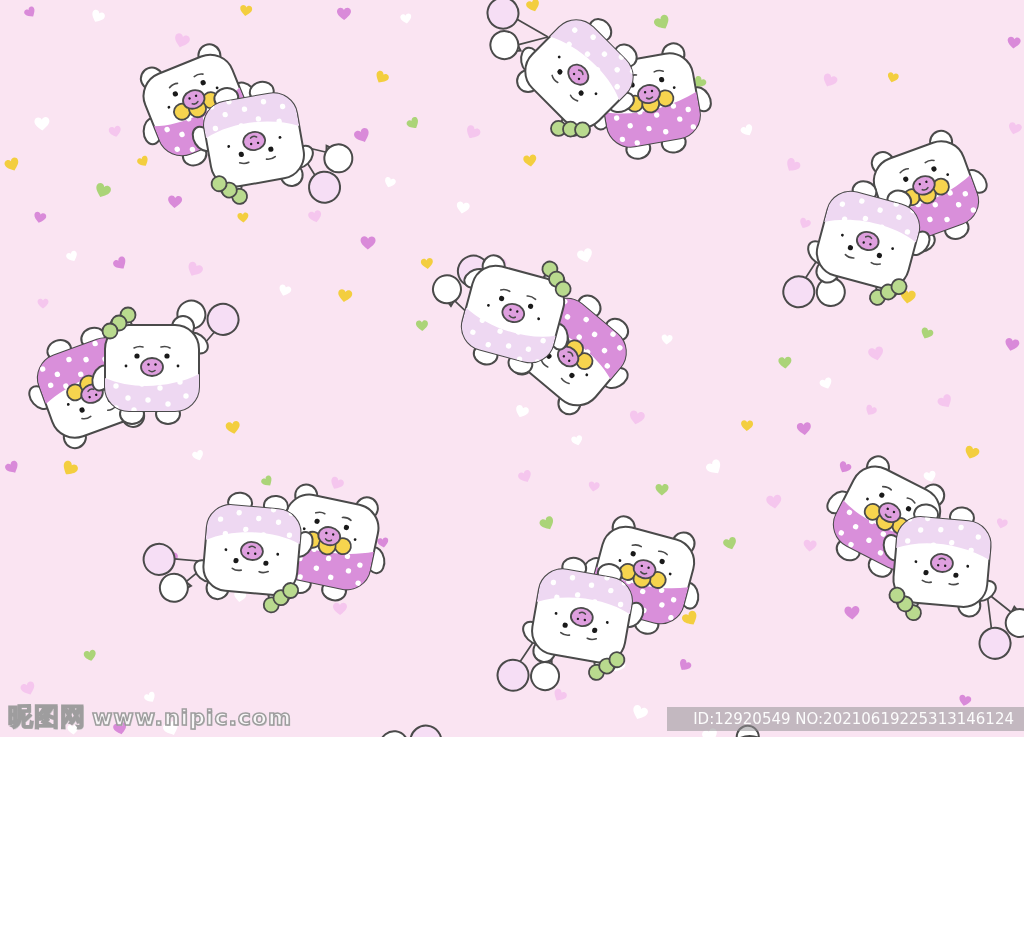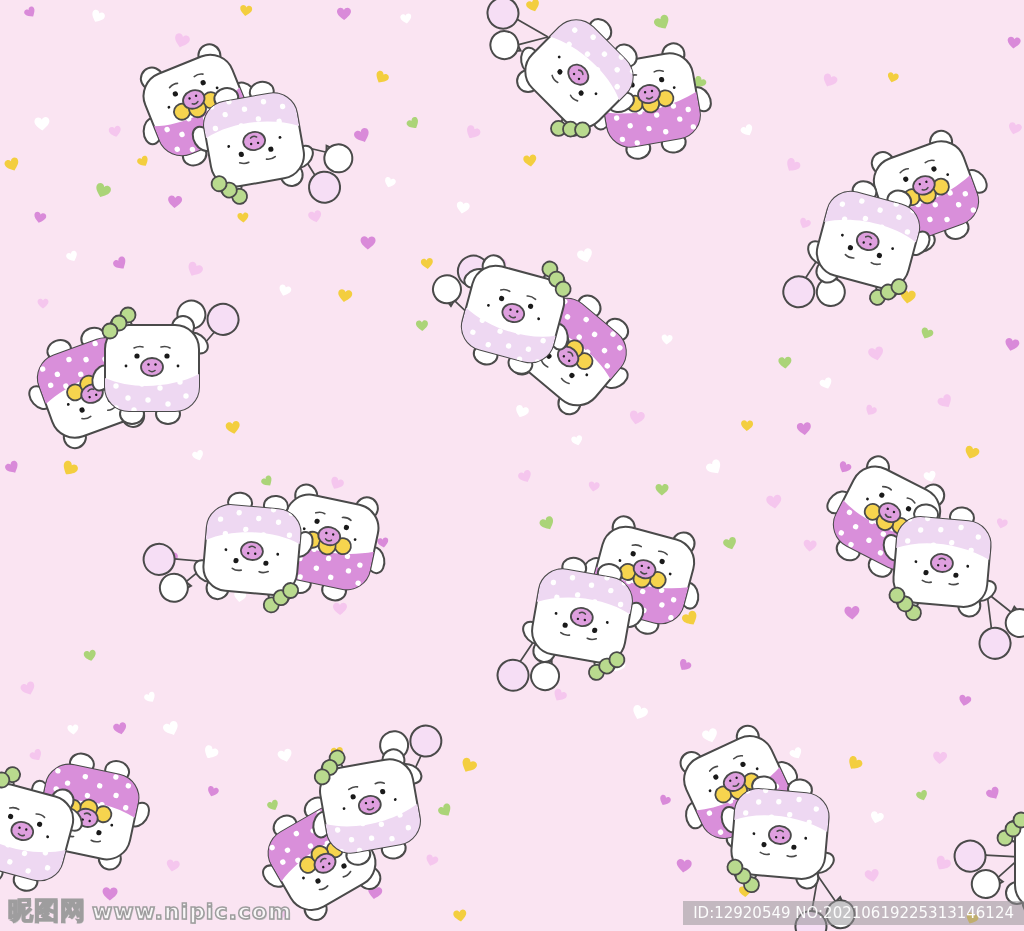--- a/index.html
+++ b/index.html
@@ -1,38 +1,38 @@
 <!DOCTYPE html>
 <html style="--outline: #4a4a4a; --band-purple: #d98fda; --band-pink: #eed8f2; --bow: #f6d44e; --bead: #b9da8e; --snout: #df9fdf; --balloon: #f6def5;"><head>
 <meta charset="utf-8">
 <style>
   html,body{margin:0;padding:0;}
   body{width:1024px;height:931px;overflow:hidden;font-family:"DejaVu Sans",sans-serif;}
-  .canvas{position:relative;width:1024px;height:931px;background:var(--bg,#fae4f2);overflow:hidden;}
+  .canvas{position:relative;width:1024px;height:737px;background:var(--bg,#fae4f2);overflow:hidden;}
   svg#pattern{position:absolute;left:0;top:0;}
   
   .ol{stroke:var(--outline,#4a4a4a);stroke-width:2;fill:#ffffff;}
   .ol-thin{stroke:var(--outline,#4a4a4a);stroke-width:1.6;fill:none;stroke-linecap:round;}
   .band-purple{fill:var(--band-purple,#d98fda);}
   .band-pink{fill:var(--band-pink,#eed8f2);}
   .dot{fill:#ffffff;}
   .bow{fill:var(--bow,#f6d44e);stroke:var(--outline,#4a4a4a);stroke-width:1.8;}
   .bead{fill:var(--bead,#b9da8e);stroke:var(--outline,#4a4a4a);stroke-width:1.8;}
   .eye{fill:#1a1a1a;}
   .snout{fill:var(--snout,#df9fdf);stroke:var(--outline,#4a4a4a);stroke-width:1.8;}
   .balloon-pink{fill:var(--balloon,#f6def5);stroke:var(--outline,#4a4a4a);stroke-width:2;}
   .balloon-white{fill:#ffffff;stroke:var(--outline,#4a4a4a);stroke-width:2;}
   .str{stroke:var(--outline,#4a4a4a);stroke-width:1.7;fill:none;}
   
   .wm-left{position:absolute;left:8px;bottom:4px;font-weight:bold;font-size:22px;
     color:#f8f8f8;-webkit-text-stroke:1.5px #9a9a9a;letter-spacing:1px;
     text-shadow:1px 1px 0 #c9c9c9;opacity:.95;white-space:nowrap;}
   .wm-left .cn{font-size:25px;margin-right:6px;}
   .wm-right{position:absolute;right:0;bottom:6px;background:rgba(150,147,152,.55);
-    color:#fcfcfc;font-size:15px;padding:3px 10px 3px 10px;white-space:nowrap;}
+    color:#fcfcfc;font-size:15px;padding:3px 10px 3px 26px;white-space:nowrap;}
 </style>
 </head>
 <body>
 
 <div class="canvas" style="--bg: #fae4f2;">
   <svg id="pattern" width="1024" height="931" viewBox="0 0 1024 931">
     <defs>
       <clipPath id="bodyClip">
           <rect x="-47" y="-43" width="94" height="86" rx="24"></rect>
         </clipPath>

